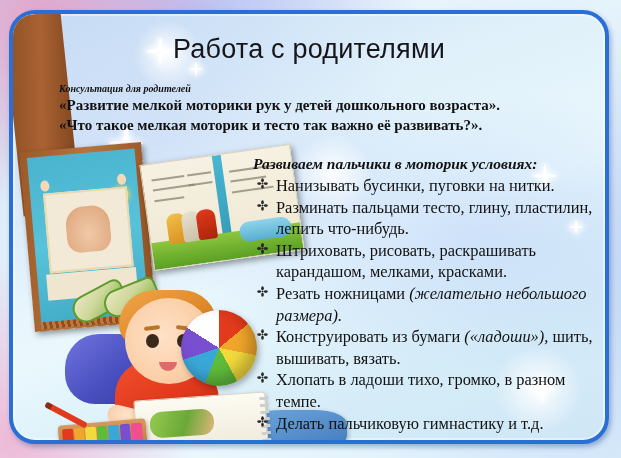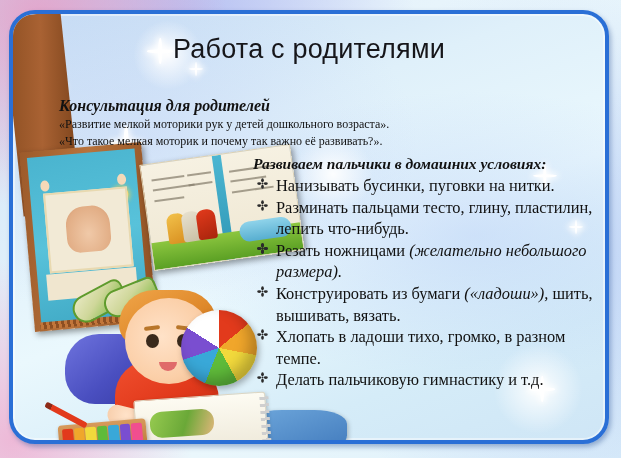--- a/index.html
+++ b/index.html
@@ -40,22 +40,22 @@
 
   #title{
     position:absolute;left:0;right:0;top:20px;text-align:center;
     font-family:"Liberation Sans", sans-serif;
     font-size:27px;color:#16161a;letter-spacing:.2px;
   }
   #consult{
     position:absolute;left:46px;top:68px;width:500px;
     color:#111;line-height:1.34;
   }
-  #consult .hd{font-weight:bold;font-style:italic;font-size:16px;margin-top:13px;}
-  #consult .ln{font-size:12px;}
+  #consult .hd{font-weight:bold;font-style:italic;font-size:10px;}
+  #consult .ln{font-size:15px;font-weight:bold;}
 
   #listbox{position:absolute;left:240px;top:141px;width:345px;color:#111;}
   #listhd{font-weight:bold;font-style:italic;font-size:15.5px;margin-bottom:2px;}
   ul{list-style:none;margin:0;padding:0;}
   li{position:relative;padding-left:23px;font-size:16.4px;line-height:21.6px;margin:0;}
   li .bl{position:absolute;left:4px;top:3px;width:11px;height:11px;}
   li .bl svg{display:block;}
   .it{font-style:italic;}
 
   
@@ -232,25 +232,25 @@
         <i style="background:#f04e8f"></i>
       </div>
     </div>
     <div id="pencil1"></div>
 
     <div id="title">Работа с родителями</div>
 
     <div id="consult">
       <div class="hd">Консультация для родителей</div>
       <div class="ln">«Развитие мелкой моторики рук у детей  дошкольного возраста».</div>
-      <div class="ln">«Что такое мелкая моторик и почему так важно её развивать?».</div>
+      <div class="ln">«Что такое мелкая моторик и тесто так важно её развивать?».</div>
     </div>
 
     <div id="listbox">
-      <div id="listhd">Развиваем пальчики в домашних условиях:</div>
+      <div id="listhd">Развиваем пальчики в моторик условиях:</div>
       <ul id="tips">
           <li><span class="bl">
               <svg viewBox="0 0 12 12" width="11" height="11">
                 <g fill="#2b2b2b">
                   <ellipse cx="6" cy="2.4" rx="1.5" ry="2.2"></ellipse>
                   <ellipse cx="6" cy="9.6" rx="1.5" ry="2.2"></ellipse>
                   <ellipse cx="2.4" cy="6" rx="2.2" ry="1.5"></ellipse>
                   <ellipse cx="9.6" cy="6" rx="2.2" ry="1.5"></ellipse>
                   <circle cx="6" cy="6" r="1.1"></circle>
                 </g>
@@ -281,21 +281,21 @@
           <li><span class="bl">
               <svg viewBox="0 0 12 12" width="11" height="11">
                 <g fill="#2b2b2b">
                   <ellipse cx="6" cy="2.4" rx="1.5" ry="2.2"></ellipse>
                   <ellipse cx="6" cy="9.6" rx="1.5" ry="2.2"></ellipse>
                   <ellipse cx="2.4" cy="6" rx="2.2" ry="1.5"></ellipse>
                   <ellipse cx="9.6" cy="6" rx="2.2" ry="1.5"></ellipse>
                   <circle cx="6" cy="6" r="1.1"></circle>
                 </g>
               </svg>
-            </span></li>
+            </span><span>Штриховать, рисовать, раскрашивать карандашом, мелками, красками.</span></li>
           <li><span class="bl">
               <svg viewBox="0 0 12 12" width="11" height="11">
                 <g fill="#2b2b2b">
                   <ellipse cx="6" cy="2.4" rx="1.5" ry="2.2"></ellipse>
                   <ellipse cx="6" cy="9.6" rx="1.5" ry="2.2"></ellipse>
                   <ellipse cx="2.4" cy="6" rx="2.2" ry="1.5"></ellipse>
                   <ellipse cx="9.6" cy="6" rx="2.2" ry="1.5"></ellipse>
                   <circle cx="6" cy="6" r="1.1"></circle>
                 </g>
               </svg>

